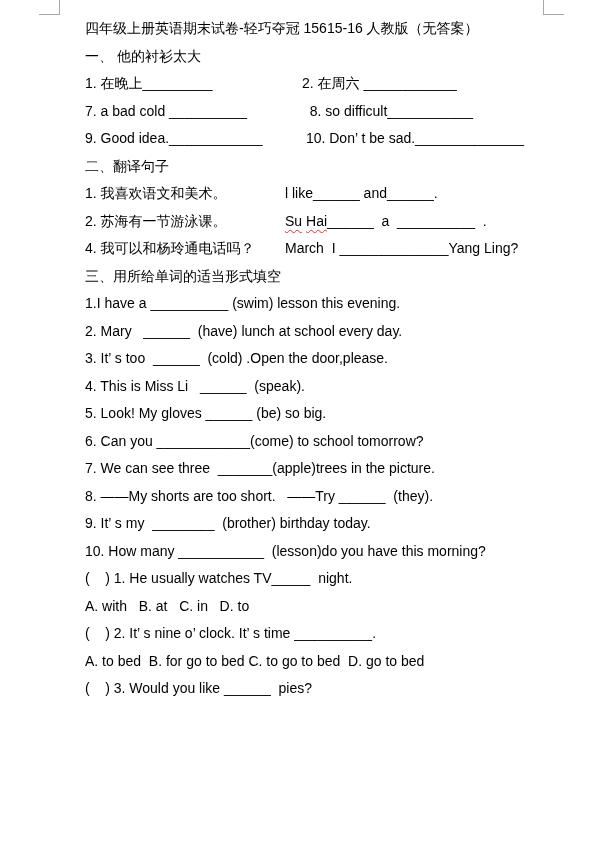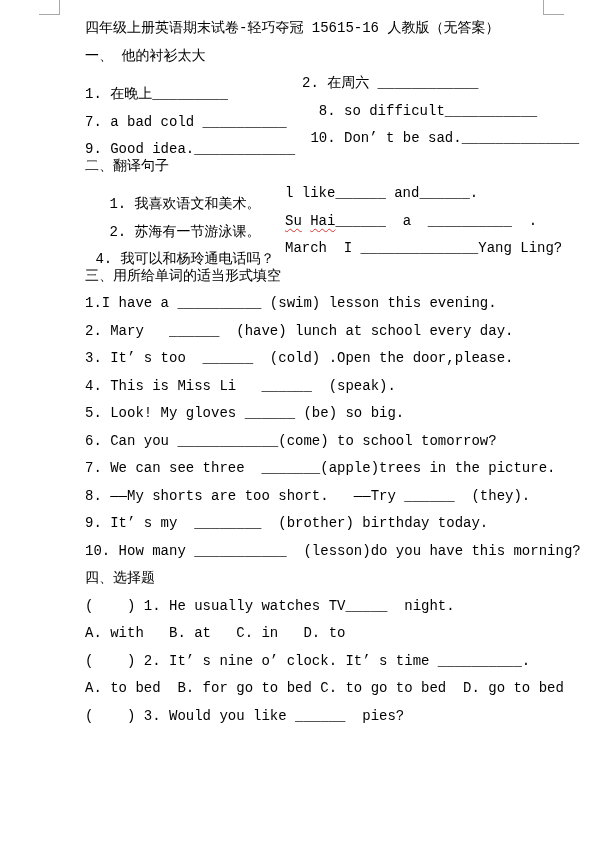--- a/index.html
+++ b/index.html
@@ -7,45 +7,45 @@
     --mark:#a8a8a8;
     --squiggle:#e03131;
     --page:#ffffff;
   }
   html,body{margin:0;padding:0;background:#fff;}
   .page{
     position:relative;
     width:610px;height:816px;
     background:var(--page);
     color:var(--ink);
-    font-family:Liberation Mono, monospace;
+    font-family:Liberation Sans, sans-serif;
     font-size:14px;
     overflow:hidden;
   }
   
   .crop{position:absolute;width:20px;height:14px;}
   .crop.tl{left:39px;top:0;border-right:1px solid var(--mark);border-bottom:1px solid var(--mark);}
   .crop.tr{left:543px;top:0;border-left:1px solid var(--mark);border-bottom:1px solid var(--mark);}
   .crop.bl{left:39px;top:829px;height:27px;border-right:1px solid var(--mark);border-top:1px solid var(--mark);}
   .crop.br{left:543px;top:829px;height:27px;border-left:1px solid var(--mark);border-top:1px solid var(--mark);}
 
   .content{
     position:absolute;left:85px;top:15px;width:522px;
   }
   .line{
     height:27.5px;line-height:27.5px;
     white-space:pre;
   }
   .row{
     display:flex;height:27.5px;line-height:27.5px;
   }
-  .row .c1{flex:none;white-space:pre;margin-top:11px;}
+  .row .c1{flex:none;white-space:pre;}
   .row .c2{white-space:pre;}
   .s1 .c1{width:217px;}
-  .s2 .c1{width:200px;text-align:center;}
+  .s2 .c1{width:200px;}
   .spellcheck{
     text-decoration:underline wavy var(--squiggle);
     text-decoration-thickness:1px;
     text-underline-offset:3px;
   }
 </style>
 </head>
 <body>
 
 <div class="page">
@@ -95,21 +95,20 @@
     <div class="line">2. Mary   ______  (have) lunch at school every day.</div>
     <div class="line">3. It’ s too  ______  (cold) .Open the door,please.</div>
     <div class="line">4. This is Miss Li   ______  (speak).</div>
     <div class="line">5. Look! My gloves ______ (be) so big.</div>
     <div class="line">6. Can you ____________(come) to school tomorrow?</div>
     <div class="line">7. We can see three  _______(apple)trees in the picture.</div>
     <div class="line">8. ——My shorts are too short.   ——Try ______  (they).</div>
     <div class="line">9. It’ s my  ________  (brother) birthday today.</div>
     <div class="line">10. How many ___________  (lesson)do you have this morning?</div>
 
-    <div class="line">四、选择题</div>
 
     <div class="line">(    ) 1. He usually watches TV_____  night.</div>
     <div class="line">A. with   B. at   C. in   D. to</div>
     <div class="line">(    ) 2. It’ s nine o’ clock. It’ s time __________.</div>
     <div class="line">A. to bed  B. for go to bed C. to go to bed  D. go to bed</div>
     <div class="line">(    ) 3. Would you like ______  pies?</div>
 
   </div>
 </div>
 

